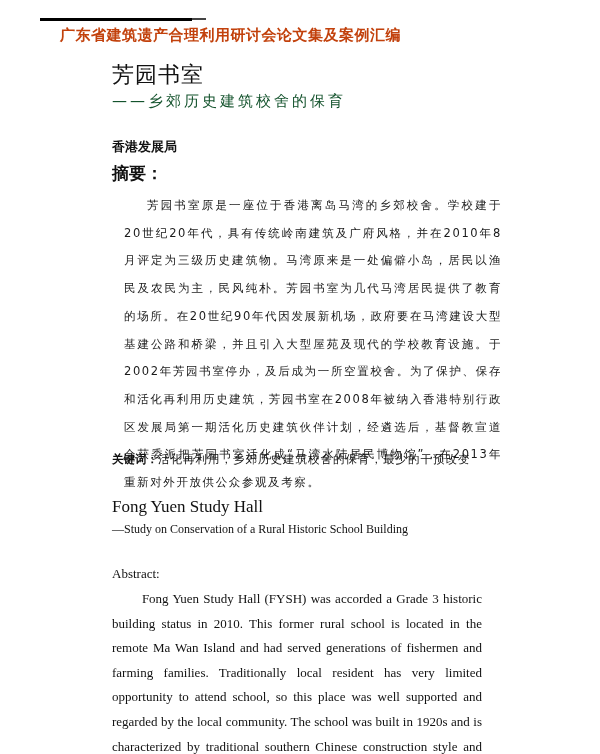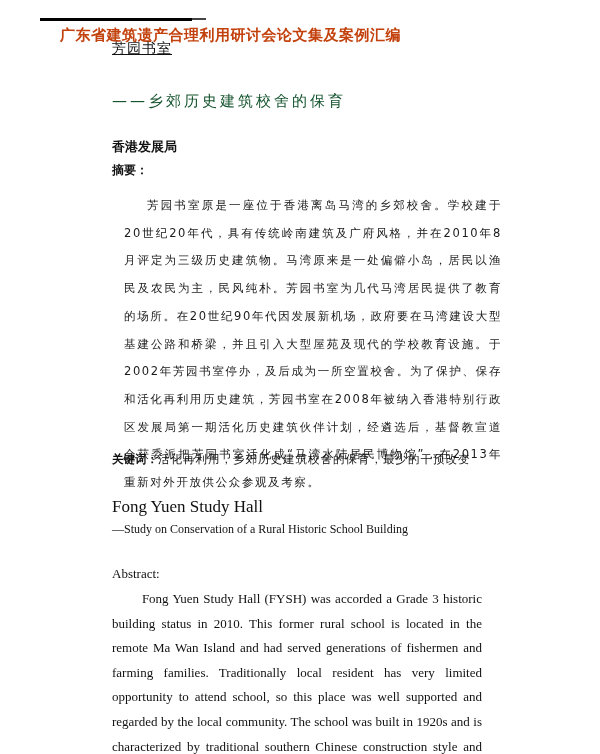--- a/index.html
+++ b/index.html
@@ -39,26 +39,25 @@
     position: absolute;
     left: 192px;
     top: 18px;
     width: 14px;
     height: 2px;
     background: #444;
   }
   .cn-title {
     position: absolute;
     left: 112px;
-    top: 40px;
+    top: 60px;
     font-family: "DejaVu Sans", sans-serif;
-    font-size: 14px;
+    font-size: 22px;
     font-weight: normal;
     letter-spacing: 1px;
-    text-decoration: underline;
   }
   .cn-subtitle {
     position: absolute;
     left: 112px;
     top: 92px;
     font-family: "DejaVu Sans", sans-serif;
     font-size: 15px;
     letter-spacing: 3px;
     color: #14532d;
     white-space: nowrap;
@@ -70,21 +69,21 @@
     font-family: "DejaVu Sans", sans-serif;
     font-weight: bold;
     font-size: 13px;
   }
   .abstract-label {
     position: absolute;
     left: 112px;
     top: 162px;
     font-family: "DejaVu Sans", sans-serif;
     font-weight: bold;
-    font-size: 12px;
+    font-size: 17px;
   }
   .cn-abstract {
     position: absolute;
     left: 112px;
     top: 180px;
     width: 378px;
     font-family: "DejaVu Sans", sans-serif;
     font-size: 11.5px;
     line-height: 27.7px;
     text-align: justify;

